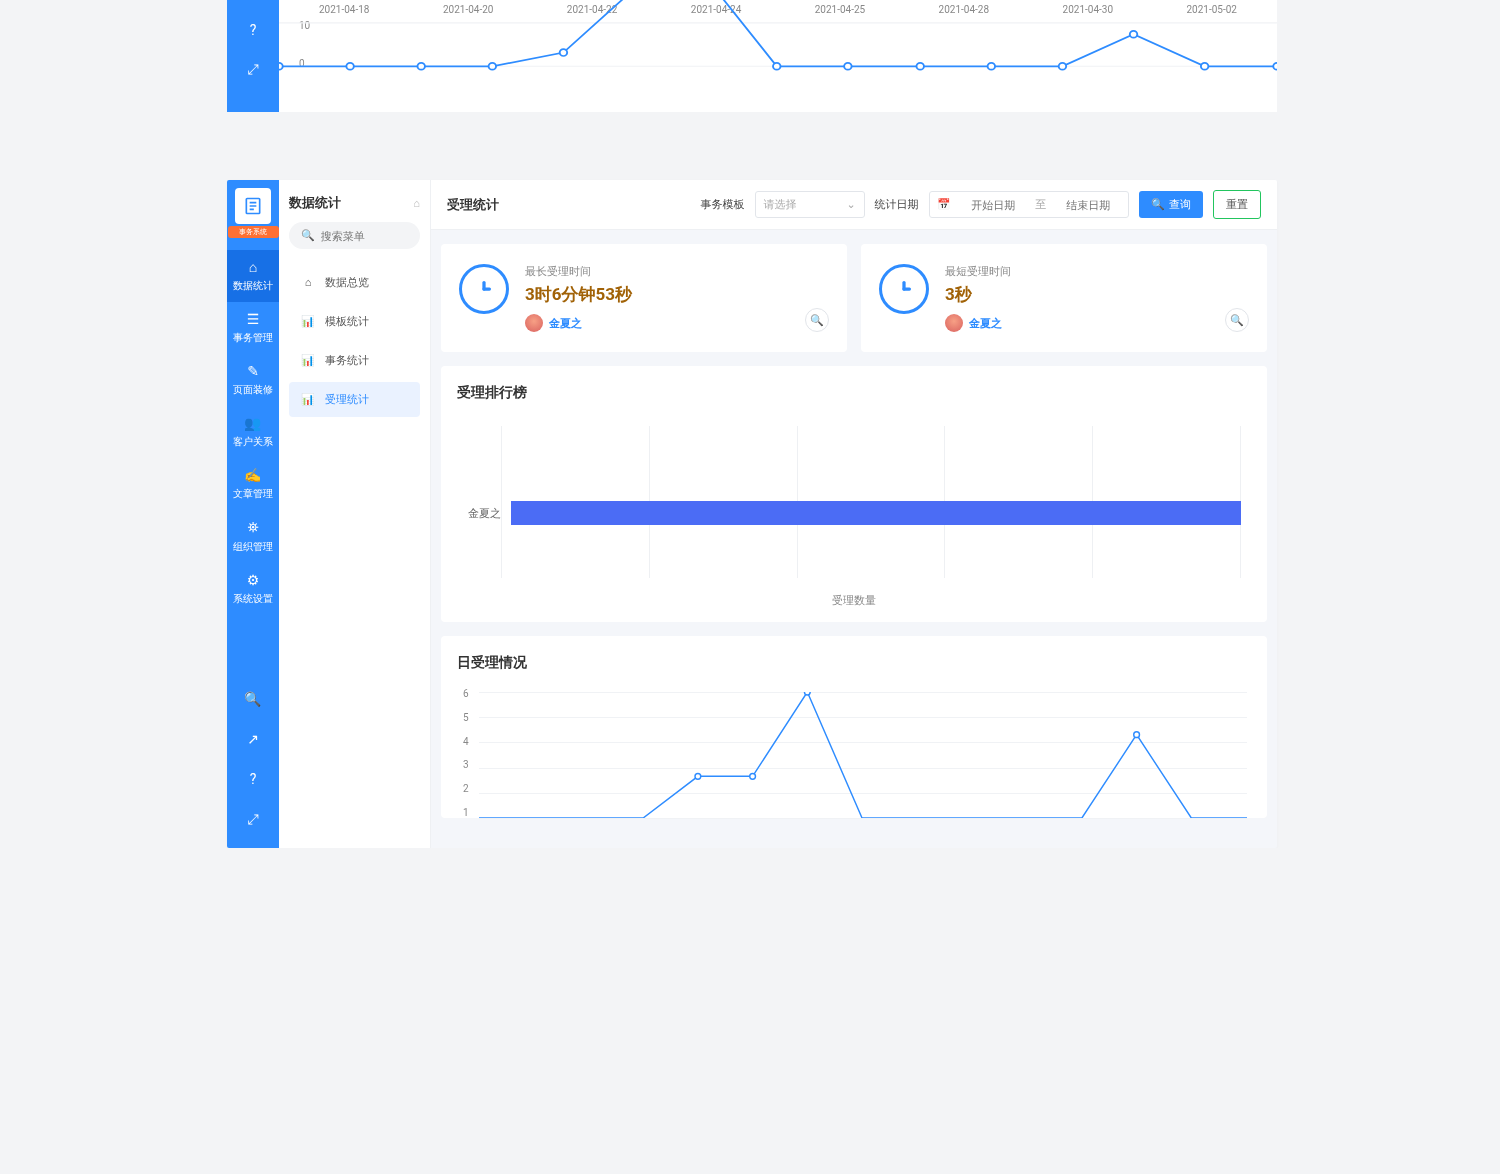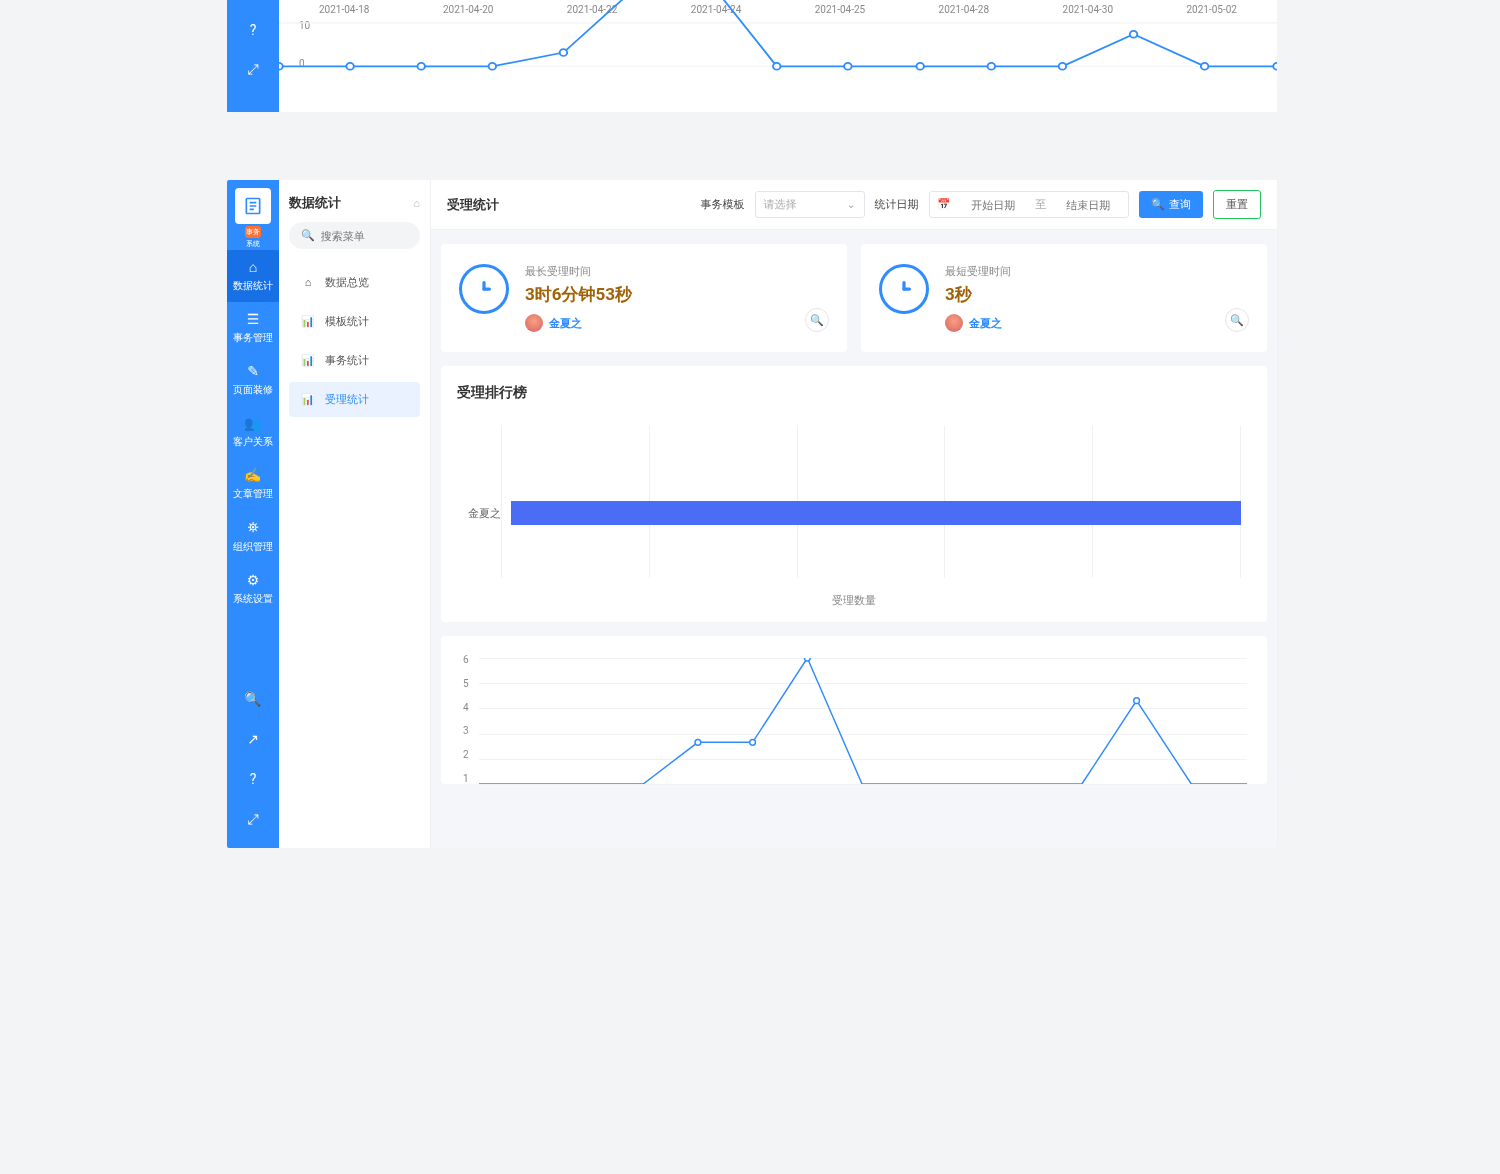--- a/index.html
+++ b/index.html
@@ -12,21 +12,21 @@
 .top-fragment .sidebar-strip { width: 52px; background: #2e8cff; display: flex; flex-direction: column; align-items: center; justify-content: space-around; color: #fff; padding: 10px 0 22px; }
 .top-fragment .sidebar-strip .icon-slot { font-size: 14px; }
 .top-fragment .chart-area { flex: 1; background: #fff; padding: 0 40px 20px 40px; position: relative; }
 
 
 .main-panel { margin-top: 68px; margin-left: 77px; width: 1050px; height: 668px; display: flex; overflow: hidden; border-radius: 2px; box-shadow: 0 1px 3px rgba(0,0,0,.03); }
 
 
 .primary-sidebar { width: 52px; background: #2e8cff; color: #fff; display: flex; flex-direction: column; align-items: center; padding-top: 8px; }
 .app-logo { width: 36px; height: 36px; background: #fff; border-radius: 4px; display: flex; align-items: center; justify-content: center; color: #2e8cff; font-size: 16px; margin-bottom: 2px; }
-.app-badge { width: 16px; height: 12px; background: #ff7033; border-radius: 3px; display: block; margin-bottom: 12px; font-size: 7px; color: #fff; text-align: center; line-height: 12px; }
+.app-badge { width: 51px; height: 12px; background: #ff7033; border-radius: 3px; display: block; margin-bottom: 12px; font-size: 7px; color: #fff; text-align: center; line-height: 12px; }
 .nav-item { width: 52px; padding: 9px 0; text-align: center; font-size: 10px; display: flex; flex-direction: column; align-items: center; gap: 4px; cursor: pointer; }
 .nav-item.active { background: #1770e6; }
 .nav-item .icon { font-size: 14px; display: block; }
 .nav-tools { margin-top: auto; display: flex; flex-direction: column; align-items: center; gap: 24px; padding-bottom: 20px; }
 .nav-tools .icon { font-size: 14px; cursor: pointer; }
 
 
 .sub-sidebar { width: 152px; background: #fff; border-right: 1px solid #eef0f3; display: flex; flex-direction: column; padding: 14px 10px; }
 .sub-header { display: flex; align-items: center; justify-content: space-between; margin-bottom: 10px; }
 .sub-header h3 { font-size: 13px; font-weight: 700; }
@@ -294,20 +294,21 @@
             </div>
             <div class="ranking-bar-row">
               <span class="bar-label">金夏之</span>
               <div class="bar"></div>
             </div>
             <div class="ranking-xlabel">受理数量</div>
           </div>
         </div>
 
         <div class="panel" style="margin-bottom:0; padding-bottom:0;">
+          <div class="panel-title">日受理情况</div>
           <div class="daily-chart">
             <div class="daily-yaxis">
               <span>6</span>
               <span>5</span>
               <span>4</span>
               <span>3</span>
               <span>2</span>
               <span>1</span>
             </div>
             <div class="daily-plot">

